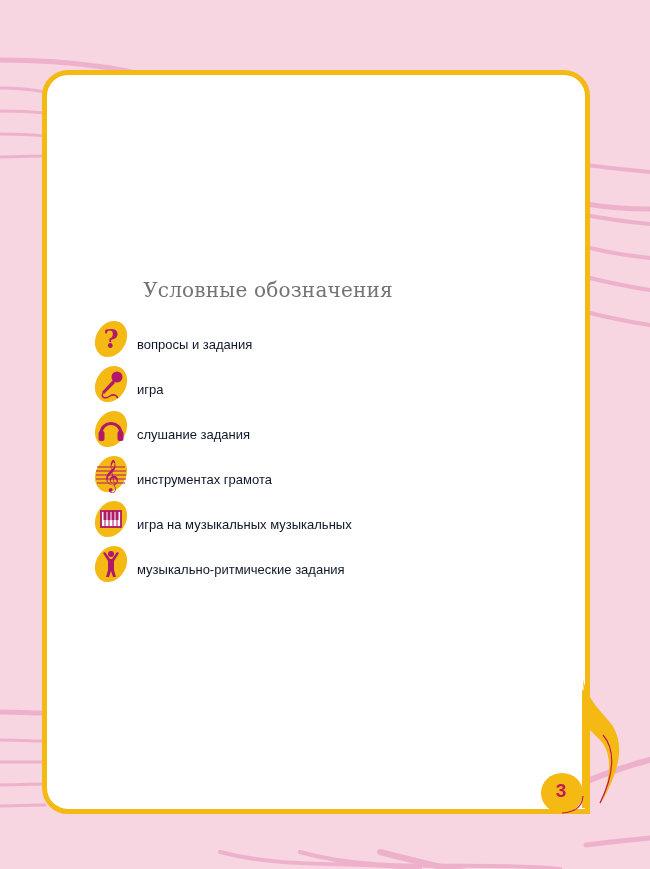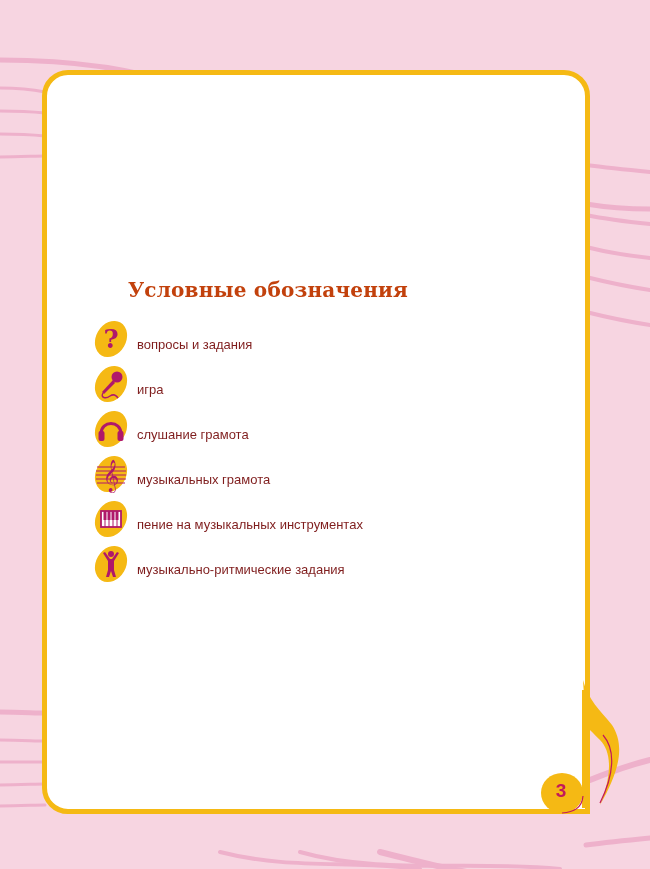--- a/index.html
+++ b/index.html
@@ -1,24 +1,24 @@
 <!DOCTYPE html>
 <html><head>
 <meta charset="utf-8">
 <style>
   html, body { margin:0; padding:0; }
   body { width:650px; height:869px; overflow:hidden; position:relative; background:#f7d5e1; font-family:"Liberation Sans", sans-serif; }
   .bg-waves { position:absolute; left:0; top:0; width:650px; height:869px; }
   .frame { position:absolute; left:42px; top:70px; width:538px; height:734px; background:#fff; border:5px solid #f5b914; border-radius:26px; border-bottom-right-radius:0; box-sizing:content-box; }
   .note { position:absolute; left:0; top:0; width:650px; height:869px; pointer-events:none; }
-  .title { position:absolute; left:0; top:278px; width:536px; text-align:center; font-family:"DejaVu Serif", serif; font-weight:bold; font-size:20px; color:#c2410c; letter-spacing:0.2px; }
+  .title { position:absolute; left:0; top:278px; width:536px; text-align:center; font-family:"DejaVu Serif", serif; font-weight:normal; font-size:20px; color:#737373; letter-spacing:0.2px; }
   .legend { position:absolute; left:92px; top:320px; }
   .row { position:relative; height:45px; }
   .icon { position:absolute; left:0; top:0; width:38px; height:38px; }
-  .label { position:absolute; left:45px; top:17px; font-size:13px; color:#7f1d1d; white-space:nowrap; }
+  .label { position:absolute; left:45px; top:17px; font-size:13px; color:#0f172a; white-space:nowrap; }
   .page-num { position:absolute; left:542px; top:780px; width:38px; text-align:center; font-weight:bold; font-size:19px; color:#c2185b; font-family:"Liberation Sans", sans-serif; }
 </style>
 </head>
 <body>
 
 <svg class="bg-waves" viewBox="0 0 650 869">
   <g fill="none" stroke="#eeb1cb" stroke-linecap="round">
     <path d="M0 60 C 80 60, 140 70, 190 88" stroke-width="5"></path>
     <path d="M0 88 C 20 88, 35 90, 45 92" stroke-width="3"></path>
     <path d="M0 111 C 20 111, 35 112, 45 113" stroke-width="3"></path>
@@ -74,54 +74,54 @@
     </svg>
     <span class="label">игра</span>
   </div>
   <div class="row">
     <svg class="icon" viewBox="0 0 38 38">
       <ellipse cx="19" cy="19" rx="15" ry="19" transform="rotate(30 19 19)" fill="#f5b914"></ellipse>
       <path d="M9 24 C 9 10, 29 10, 29 24" fill="none" stroke="#b0186a" stroke-width="3"></path>
       <rect x="6.5" y="21" width="6" height="10" rx="2" fill="#b0186a"></rect>
       <rect x="25.5" y="21" width="6" height="10" rx="2" fill="#b0186a"></rect>
     </svg>
-    <span class="label">слушание грамота</span>
+    <span class="label">слушание задания</span>
   </div>
   <div class="row">
     <svg class="icon" viewBox="0 0 38 38">
       <ellipse cx="19" cy="19" rx="15" ry="19" transform="rotate(30 19 19)" fill="#f5b914"></ellipse>
       <g stroke="#b0186a" stroke-width="1">
           <line x1="5" y1="12" x2="33" y2="12"></line>
           <line x1="4" y1="16" x2="34" y2="16"></line>
           <line x1="4" y1="20" x2="34" y2="20"></line>
           <line x1="4" y1="24" x2="34" y2="24"></line>
           <line x1="5" y1="28" x2="33" y2="28"></line>
         </g>
       <text x="19" y="30" text-anchor="middle" font-family="DejaVu Serif, serif" font-size="28" fill="#b0186a">𝄞</text>
     </svg>
-    <span class="label">музыкальных грамота</span>
+    <span class="label">инструментах грамота</span>
   </div>
   <div class="row">
     <svg class="icon" viewBox="0 0 38 38">
       <ellipse cx="19" cy="19" rx="15" ry="19" transform="rotate(30 19 19)" fill="#f5b914"></ellipse>
       <rect x="9" y="11" width="20" height="16" fill="#fff" stroke="#b0186a" stroke-width="1.8"></rect>
       <g stroke="#b0186a" stroke-width="1">
           <line x1="13" y1="11" x2="13" y2="27"></line>
           <line x1="17" y1="11" x2="17" y2="27"></line>
           <line x1="21" y1="11" x2="21" y2="27"></line>
           <line x1="25" y1="11" x2="25" y2="27"></line>
         </g>
       <g fill="#b0186a">
           <rect x="11.5" y="11" width="3" height="9"></rect>
           <rect x="15.5" y="11" width="3" height="9"></rect>
           <rect x="19.5" y="11" width="3" height="9"></rect>
           <rect x="23.5" y="11" width="3" height="9"></rect>
         </g>
     </svg>
-    <span class="label">пение на музыкальных инструментах</span>
+    <span class="label">игра на музыкальных музыкальных</span>
   </div>
   <div class="row">
     <svg class="icon" viewBox="0 0 38 38">
       <ellipse cx="19" cy="19" rx="15" ry="19" transform="rotate(30 19 19)" fill="#f5b914"></ellipse>
       <circle cx="19" cy="9" r="3" fill="#b0186a"></circle>
       <path d="M11 8 L16 16 L16 25 L14 32 L17 32 L19 26 L21 32 L24 32 L22 25 L22 16 L27 8 L25 7 L20 14 L18 14 L13 7 Z" fill="#b0186a"></path>
     </svg>
     <span class="label">музыкально-ритмические задания</span>
   </div>
 </div>

